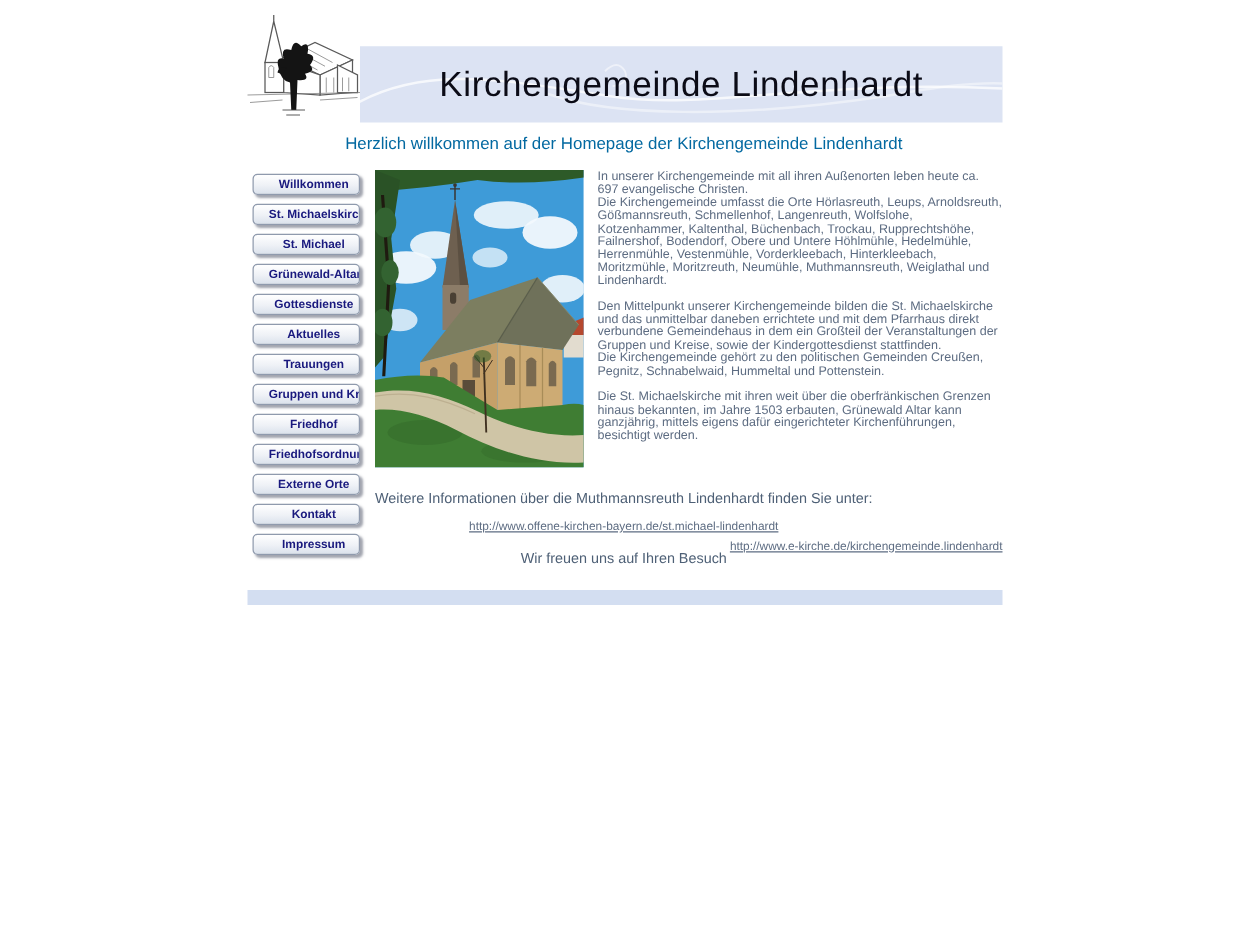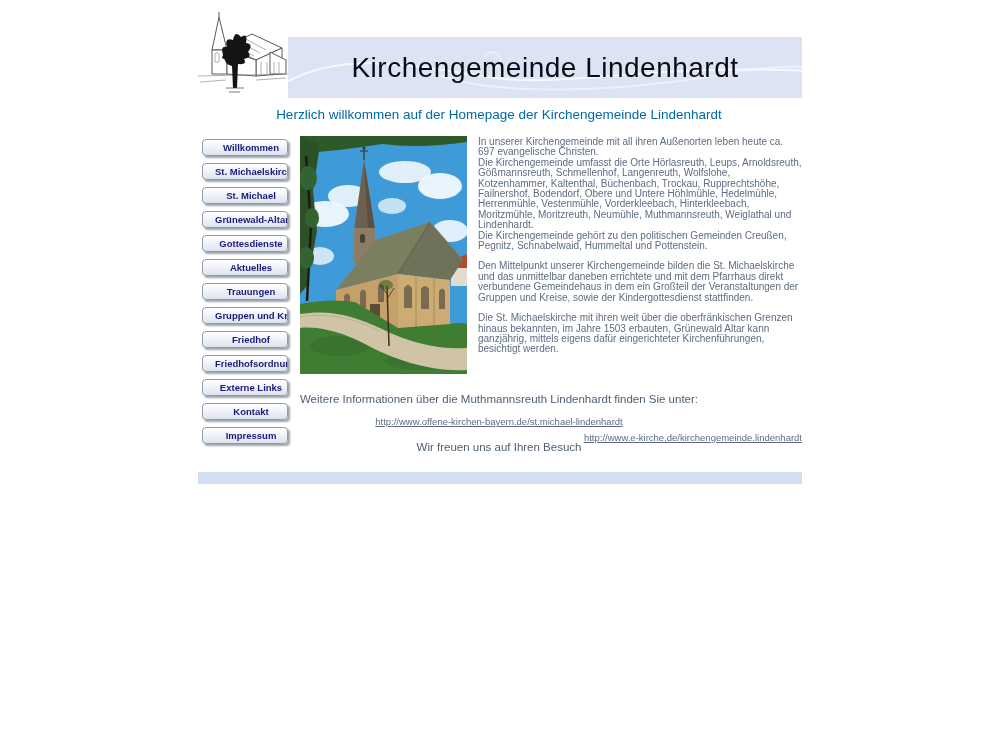--- a/index.html
+++ b/index.html
@@ -106,21 +106,21 @@
     <div class="nav-btn">Willkommen</div>
     <div class="nav-btn">St. Michaelskirche</div>
     <div class="nav-btn">St. Michael</div>
     <div class="nav-btn">Grünewald-Altar</div>
     <div class="nav-btn">Gottesdienste</div>
     <div class="nav-btn">Aktuelles</div>
     <div class="nav-btn">Trauungen</div>
     <div class="nav-btn">Gruppen und Kreise</div>
     <div class="nav-btn">Friedhof</div>
     <div class="nav-btn">Friedhofsordnung</div>
-    <div class="nav-btn">Externe Links</div>
+    <div class="nav-btn">Externe Orte</div>
     <div class="nav-btn">Kontakt</div>
     <div class="nav-btn">Impressum</div>
   </div>
 
   <div class="photo">
     <svg width="167" height="238" viewBox="0 0 167 238">
 
       <rect x="0" y="0" width="167" height="238" fill="#3e9bd8"></rect>
       <g fill="#f2f8fd">
         <ellipse cx="25" cy="78" rx="24" ry="13" opacity="0.95"></ellipse>
@@ -181,22 +181,22 @@
         <ellipse cx="8" cy="42" rx="9" ry="12"></ellipse>
         <ellipse cx="12" cy="82" rx="7" ry="10"></ellipse>
         <ellipse cx="6" cy="122" rx="8" ry="11"></ellipse>
       </g>
     </svg>
   </div>
 
   <div class="bodytext">
     <div class="para">In unserer Kirchengemeinde mit all ihren Außenorten leben heute ca. 697 evangelische Christen.</div>
     <div class="para">Die Kirchengemeinde umfasst die Orte Hörlasreuth, Leups, Arnoldsreuth, Gößmannsreuth, Schmellenhof, Langenreuth, Wolfslohe, Kotzenhammer, Kaltenthal, Büchenbach, Trockau, Rupprechtshöhe, Failnershof, Bodendorf, Obere und Untere Höhlmühle, Hedelmühle, Herrenmühle, Vestenmühle, Vorderkleebach, Hinterkleebach, Moritzmühle, Moritzreuth, Neumühle, Muthmannsreuth, Weiglathal und Lindenhardt.</div>
+    <div class="para gap">Den Mittelpunkt unserer Kirchengemeinde bilden die St. Michaelskirche und das unmittelbar daneben errichtete und mit dem Pfarrhaus direkt verbundene Gemeindehaus in dem ein Großteil der Veranstaltungen der Gruppen und Kreise, sowie der Kindergottesdienst stattfinden.</div>
     <div class="para">Die Kirchengemeinde gehört zu den politischen Gemeinden Creußen, Pegnitz, Schnabelwaid, Hummeltal und Pottenstein.</div>
-    <div class="para gap">Den Mittelpunkt unserer Kirchengemeinde bilden die St. Michaelskirche und das unmittelbar daneben errichtete und mit dem Pfarrhaus direkt verbundene Gemeindehaus in dem ein Großteil der Veranstaltungen der Gruppen und Kreise, sowie der Kindergottesdienst stattfinden.</div>
     <div class="para gap">Die St. Michaelskirche mit ihren weit über die oberfränkischen Grenzen hinaus bekannten, im Jahre 1503 erbauten, Grünewald Altar kann ganzjährig, mittels eigens dafür eingerichteter Kirchenführungen, besichtigt werden.</div>
   </div>
 
   <div class="info-line">Weitere Informationen über die Muthmannsreuth Lindenhardt finden Sie unter:</div>
   <div class="link-line1">
     <a class="ext-link">http://www.offene-kirchen-bayern.de/st.michael-lindenhardt</a>
   </div>
   <div class="link-line2">
     <a class="ext-link">http://www.e-kirche.de/kirchengemeinde.lindenhardt</a>
   </div>

